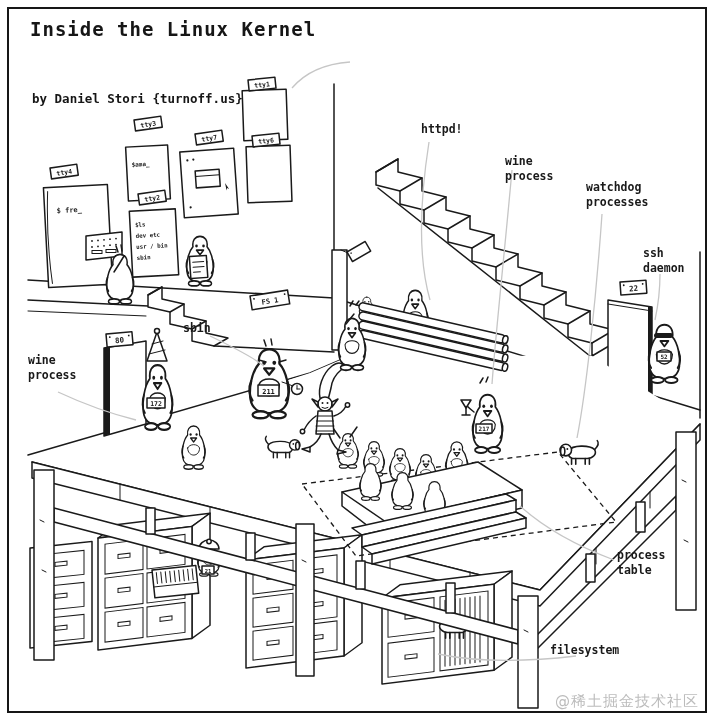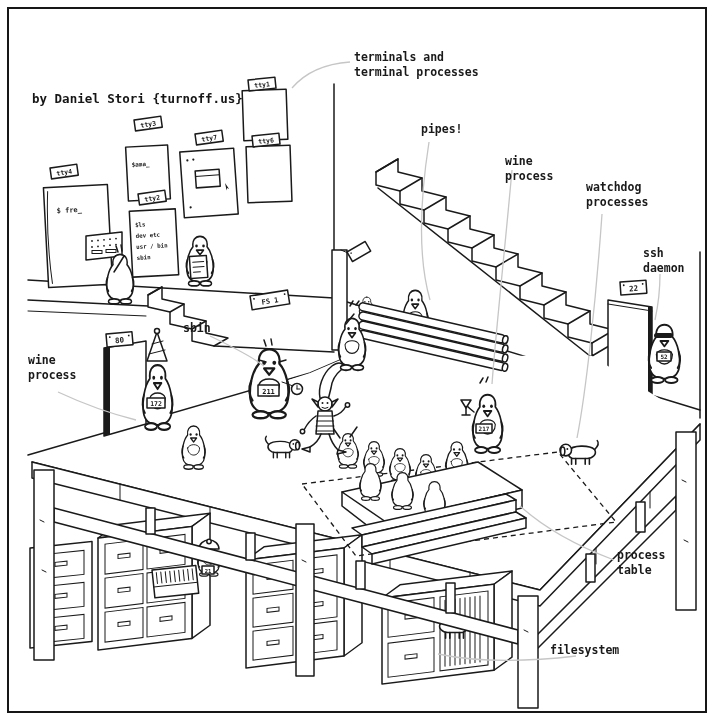--- a/index.html
+++ b/index.html
@@ -420,33 +420,33 @@
     <path class="ptr" d="M512,170 C505,248 496,330 492,384"></path>
     <path class="ptr" d="M602,214 C596,300 586,392 577,438"></path>
     <path class="ptr" d="M660,274 C660,290 658,306 655,320"></path>
     <path class="ptr" d="M210,336 C235,348 254,358 264,366"></path>
     <path class="ptr" d="M58,392 C88,406 112,414 136,420"></path>
     <path class="ptr" d="M614,560 C572,544 542,526 520,506"></path>
     <path class="ptr" d="M576,656 C525,662 476,662 438,654"></path>
   </g>
 </svg>
 
+<div class="title">Inside the Linux Kernel</div>
 <div class="byline">by Daniel Stori {turnoff.us}</div>
 
-<div class="label" style="left:354px;top:50px">terminals and
-terminal processes</div>
-<div class="label" style="left:421px;top:122px">pipes!</div>
+<div class="label" style="left:421px;top:122px">httpd!</div>
 <div class="label" style="left:505px;top:154px">wine
 process</div>
 <div class="label" style="left:586px;top:180px">watchdog
 processes</div>
 <div class="label" style="left:643px;top:246px">ssh
 daemon</div>
 <div class="label" style="left:183px;top:321px">sbin</div>
 <div class="label" style="left:28px;top:353px">wine
 process</div>
 <div class="label" style="left:617px;top:548px">process
 table</div>
 <div class="label" style="left:550px;top:643px">filesystem</div>
 
+<div class="watermark">@稀土掘金技术社区</div>
 <div class="frame"></div>
 
 </div>
 
 </body></html>

